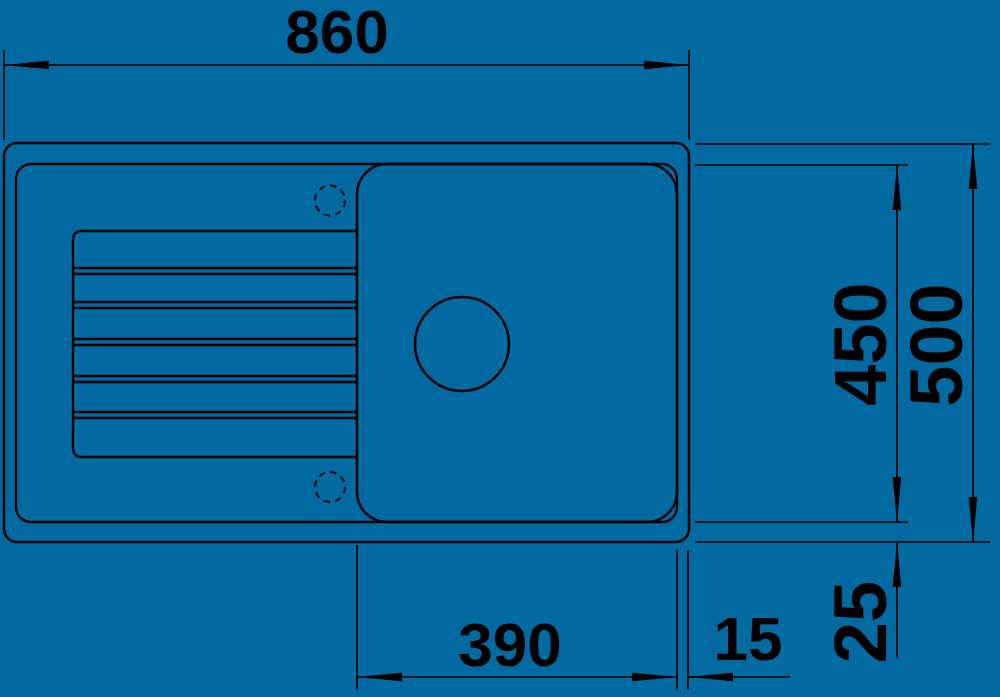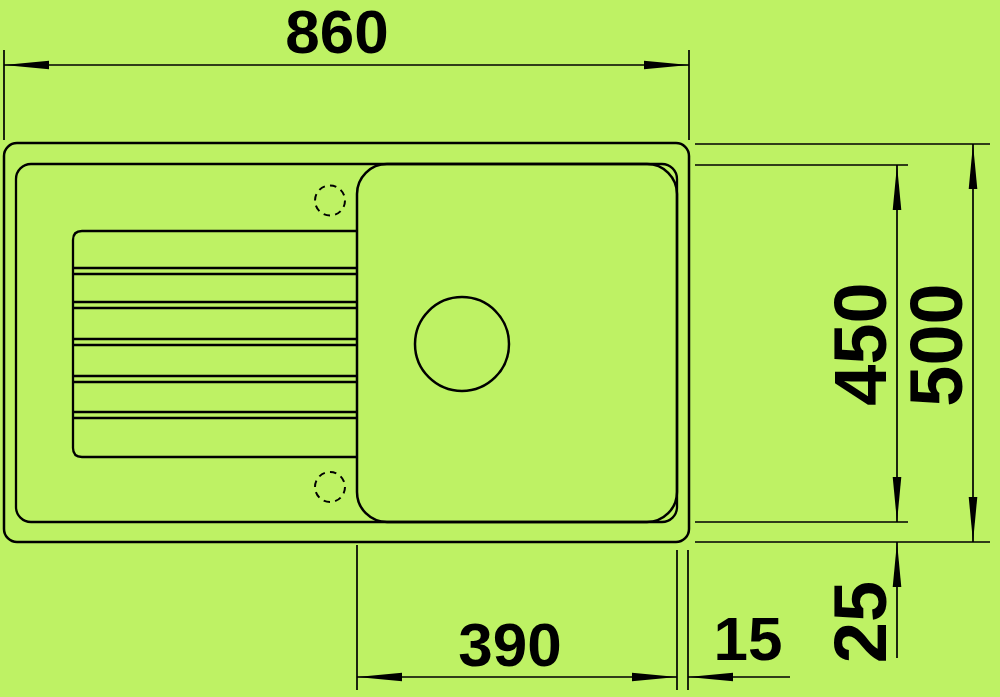--- a/index.html
+++ b/index.html
@@ -4,21 +4,21 @@
 <style>
   html, body {
     margin: 0;
     padding: 0;
     background: #ffffff;
   }
   .canvas {
     position: relative;
     width: 1000px;
     height: 697px;
-    background: #bef264;
+    background: #0369a1;
     font-family: "Liberation Sans", sans-serif;
   }
   svg { display: block; }
   .outline {
     fill: none;
     stroke: #000000;
     stroke-width: 2.3;
   }
   .outline-heavy {
     fill: none;

